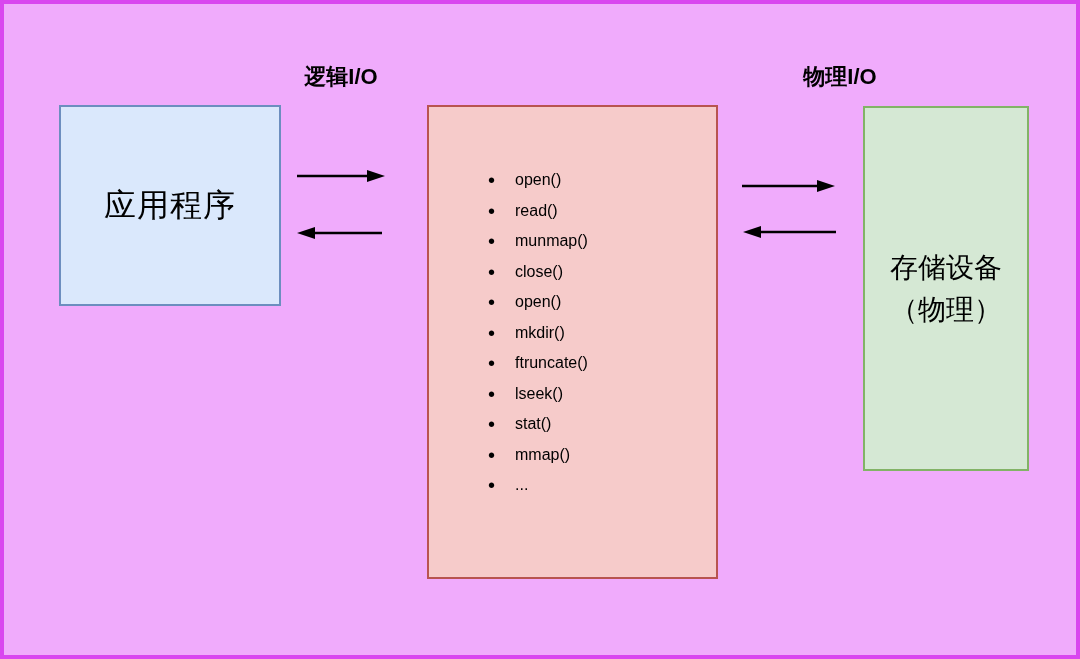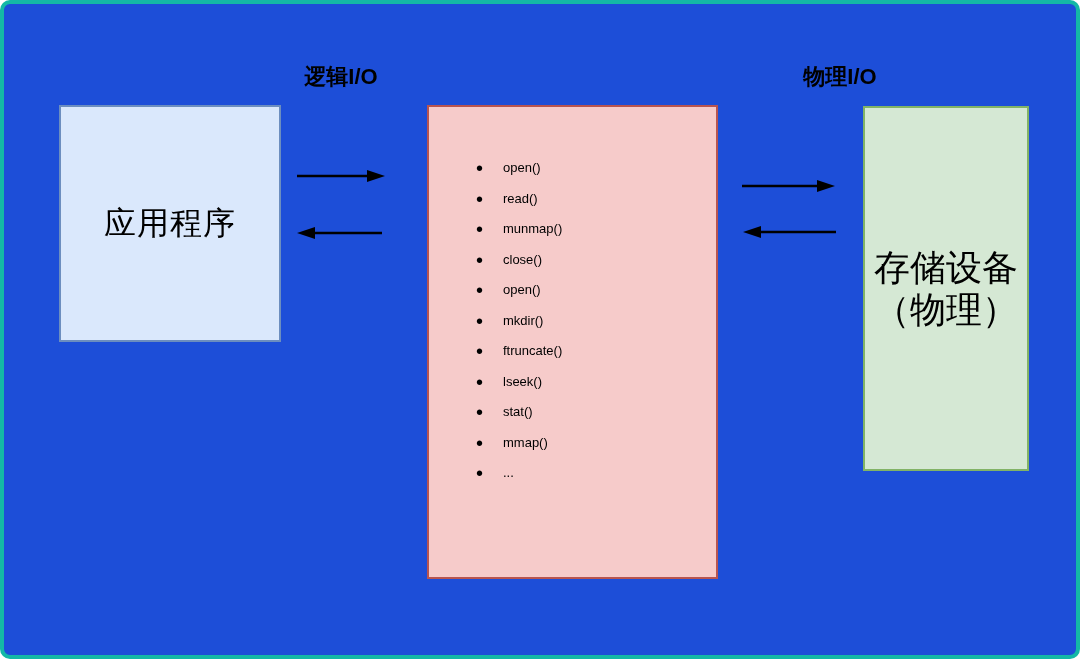--- a/index.html
+++ b/index.html
@@ -6,56 +6,56 @@
     margin: 0;
     padding: 0;
     background: #ffffff;
     font-family: "Liberation Sans", "DejaVu Sans", sans-serif;
   }
   .canvas {
     position: relative;
     width: 1080px;
     height: 659px;
     box-sizing: border-box;
-    background: #1d4ed8;
-    border: 4px solid #14b8a6;
-    border-radius: 10px;
+    background: #f0abfc;
+    border: 4px solid #d946ef;
+    border-radius: 0;
     overflow: hidden;
     color: #000000;
   }
   .node {
     position: absolute;
     box-sizing: border-box;
   }
   .app-box {
     left: 55px;
     top: 101px;
     width: 222px;
-    height: 237px;
+    height: 201px;
     background: #DAE8FC;
     border: 2px solid #6C8EBF;
     display: flex;
     align-items: center;
     justify-content: center;
     font-size: 32px;
     letter-spacing: 1px;
   }
   .syscall-box {
     left: 423px;
     top: 101px;
     width: 291px;
     height: 474px;
     background: #F6CBCA;
     border: 2px solid #B85450;
   }
   .syscall-list {
-    margin: 0;
+    margin: 12px;
     padding: 46px 0 0 74px;
     list-style: none;
-    font-size: 13px;
+    font-size: 16px;
     line-height: 30.5px;
   }
   .syscall-list li {
     position: relative;
   }
   .syscall-list li::before {
     content: "\2022";
     position: absolute;
     left: -27px;
     top: 0;
@@ -65,21 +65,21 @@
     left: 859px;
     top: 102px;
     width: 166px;
     height: 365px;
     background: #D5E8D4;
     border: 2px solid #82B366;
     display: flex;
     flex-direction: column;
     align-items: center;
     justify-content: center;
-    font-size: 36px;
+    font-size: 28px;
     line-height: 42px;
     text-align: center;
   }
   .io-label {
     position: absolute;
     top: 58px;
     transform: translateX(-50%);
     font-size: 22px;
     font-weight: 600;
     white-space: nowrap;

